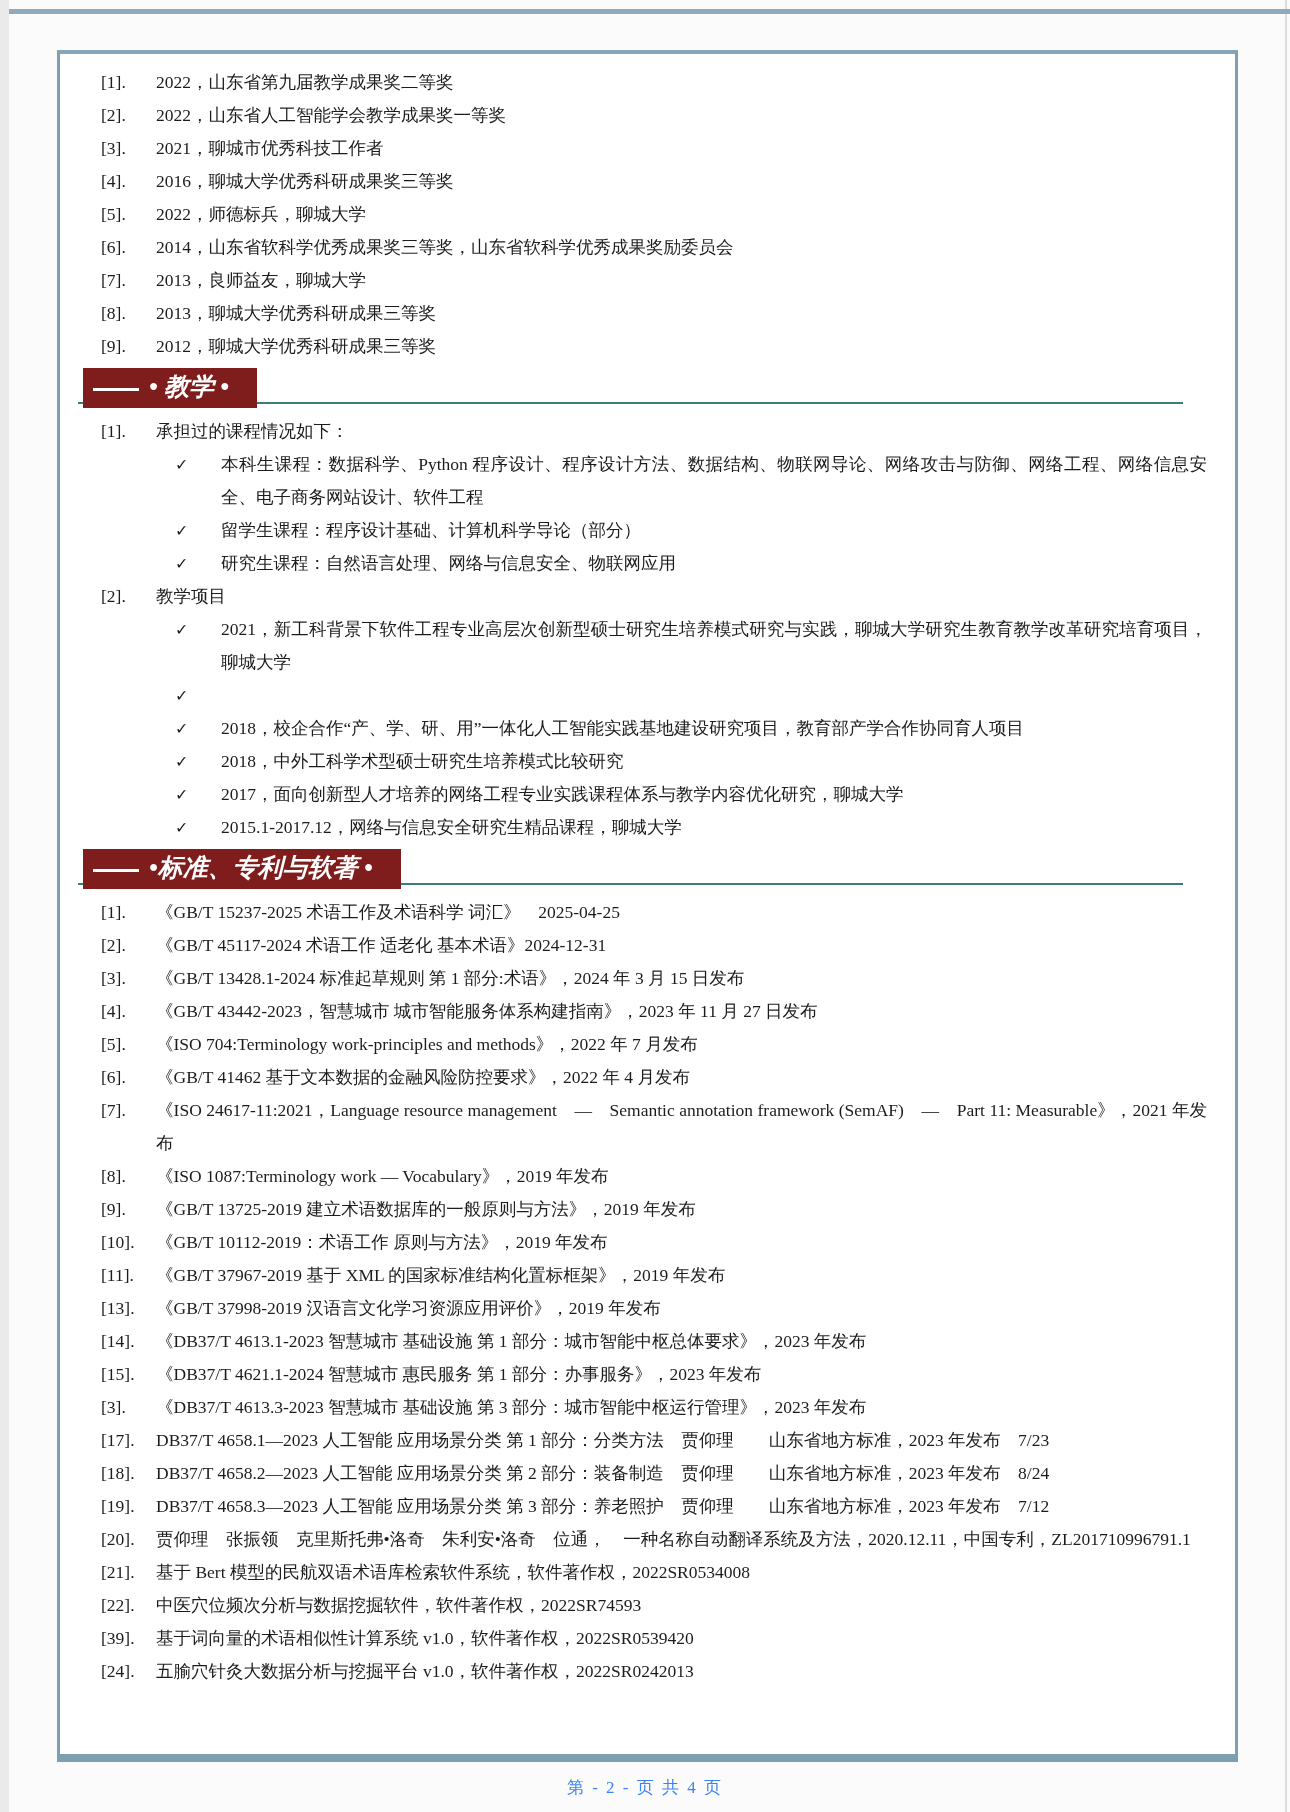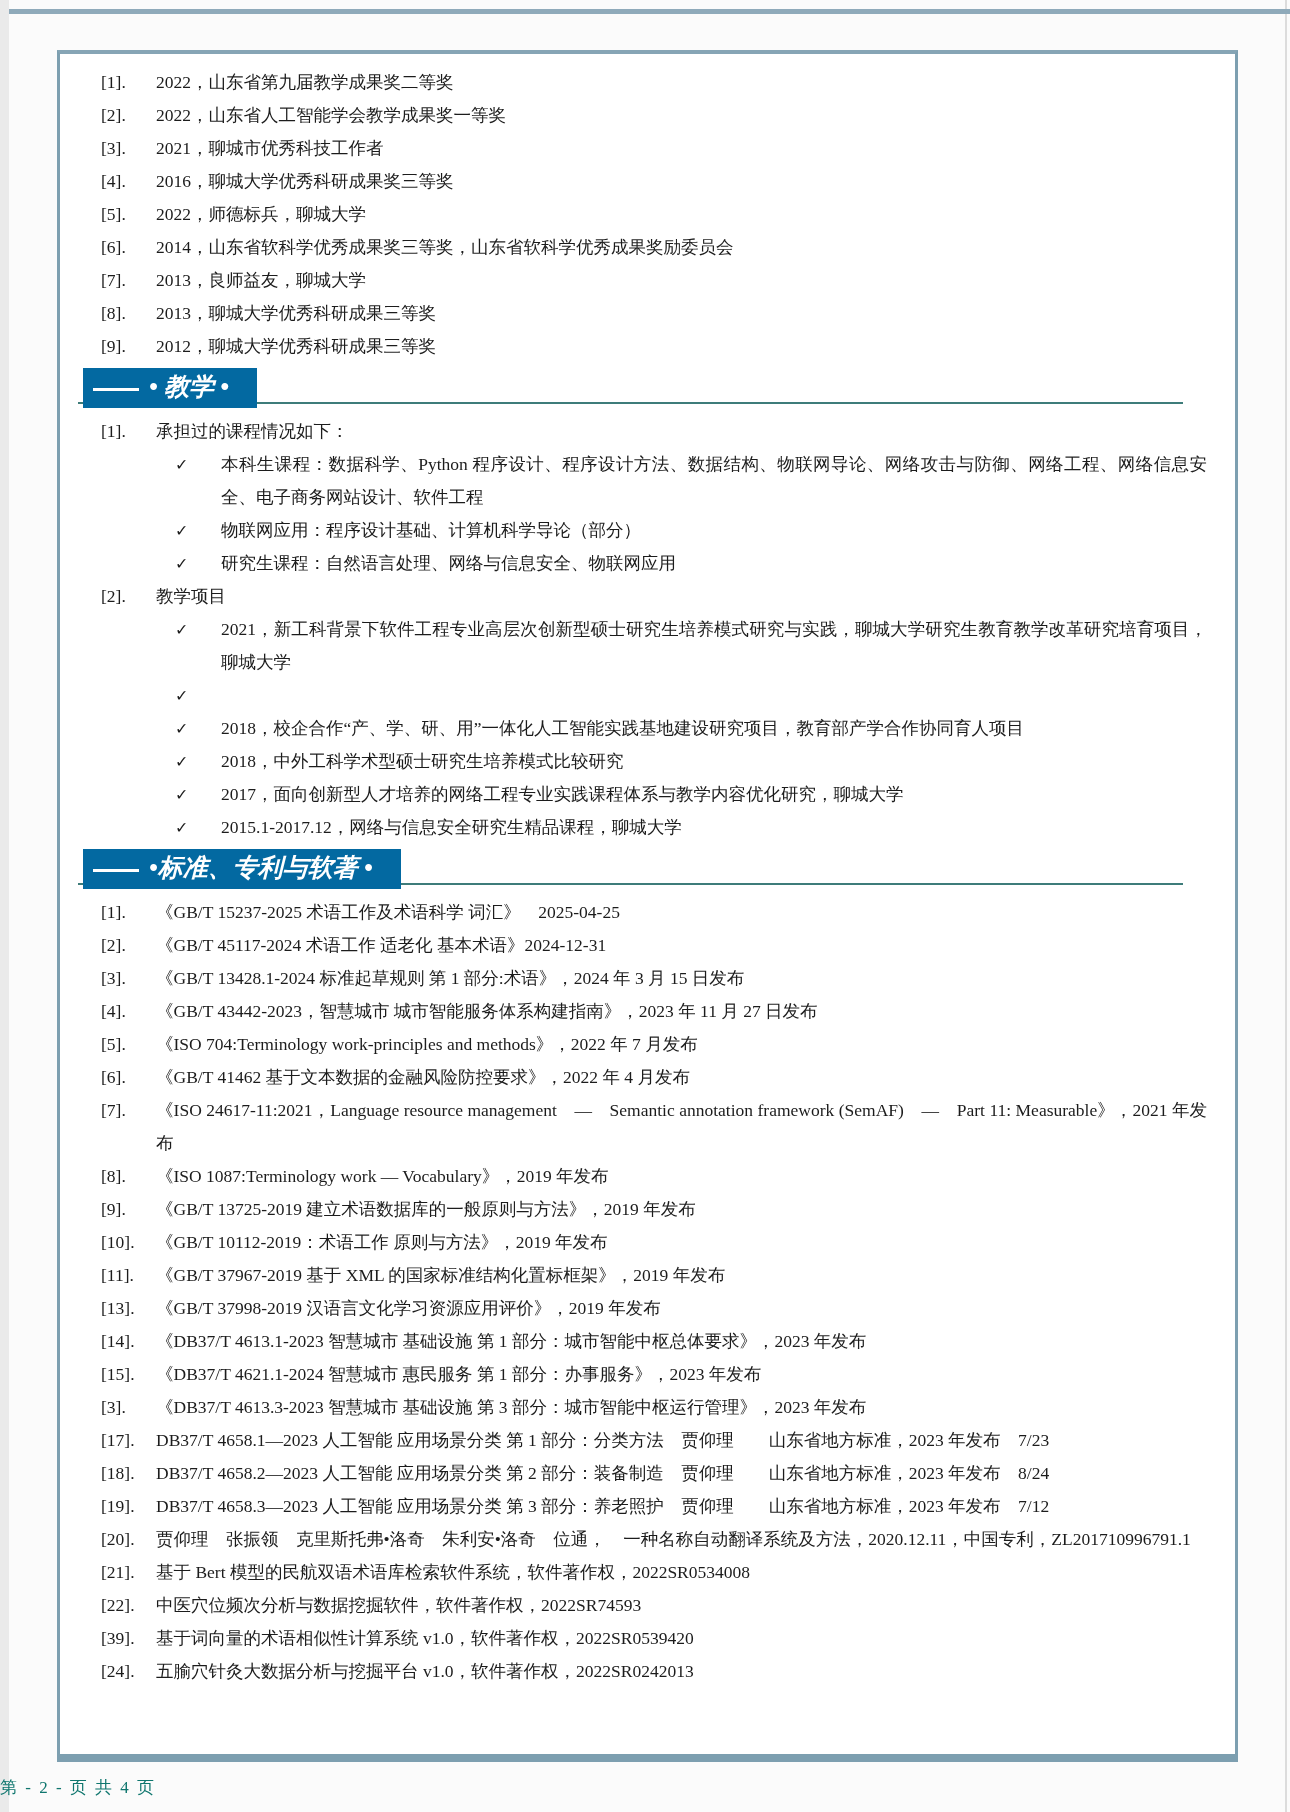--- a/index.html
+++ b/index.html
@@ -23,31 +23,31 @@
   }
   .list{font-size:17.5px;line-height:33px;}
   .row{display:flex;align-items:flex-start;}
   .num{flex:0 0 55px;white-space:nowrap;}
   .txt{flex:1;text-align:justify;}
   .row.lvl2 .num{margin-left:74px;flex-basis:46px;font-size:16px;}
   .sec-header{position:relative;height:40px;margin:5px 0 7px -26px;}
   .sec-header .bar{position:absolute;left:3px;right:24px;bottom:4px;height:2px;background:#3e7c7a;}
   .sec-header .box{
     position:relative;display:inline-block;margin-left:8px;
-    background:#0369a1;color:#ffffff;
+    background:#7f1d1d;color:#ffffff;
     font-size:25px;font-weight:bold;font-style:italic;
     padding:2px 28px 5px 10px;line-height:33px;text-align:right;
   }
   .sec-header .uline{
     display:inline-block;width:46px;height:0;
     border-bottom:3px solid #ffffff;margin-right:10px;vertical-align:4px;
   }
   .footer{
     position:absolute;left:0;right:0;top:1776px;
-    text-align:left;color:#0f766e;font-size:17px;letter-spacing:2px;
+    text-align:center;color:#3b82f6;font-size:17px;letter-spacing:2px;
   }
 </style>
 </head>
 <body>
 
 <div class="edge-left"></div>
 <div class="edge-right"></div>
 <div class="top-strip"></div>
 
 <div class="page">
@@ -114,21 +114,21 @@
         <span class="txt">承担过的课程情况如下：</span>
       </div>
 
       <div class="row lvl2">
         <span class="num">✓</span>
         <span class="txt">本科生课程：数据科学、Python 程序设计、程序设计方法、数据结构、物联网导论、网络攻击与防御、网络工程、网络信息安全、电子商务网站设计、软件工程</span>
       </div>
 
       <div class="row lvl2">
         <span class="num">✓</span>
-        <span class="txt">物联网应用：程序设计基础、计算机科学导论（部分）</span>
+        <span class="txt">留学生课程：程序设计基础、计算机科学导论（部分）</span>
       </div>
 
       <div class="row lvl2">
         <span class="num">✓</span>
         <span class="txt">研究生课程：自然语言处理、网络与信息安全、物联网应用</span>
       </div>
 
       <div class="row lvl1">
         <span class="num">[2].</span>
         <span class="txt">教学项目</span>

